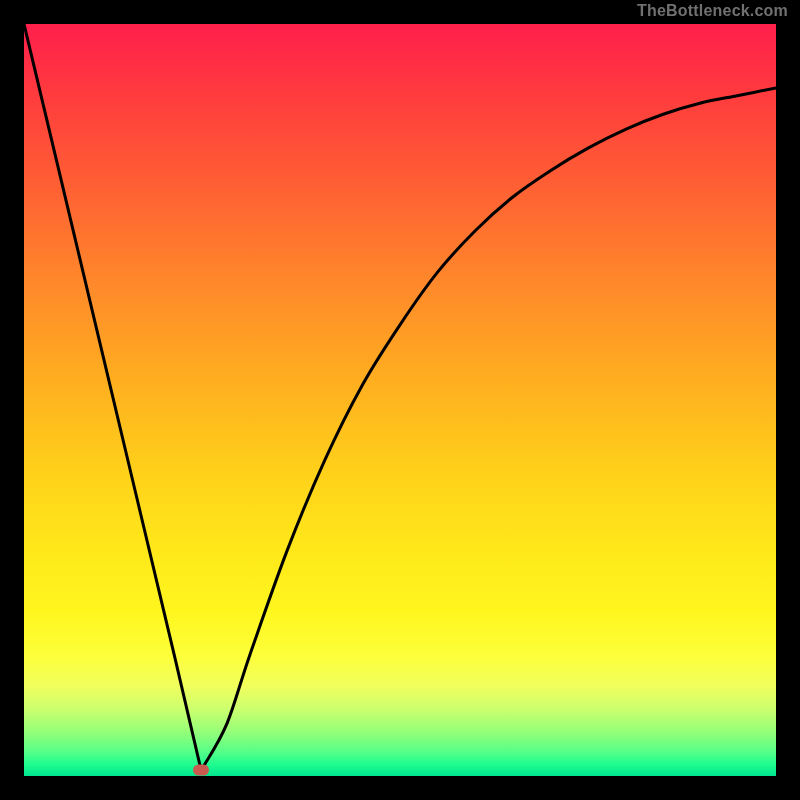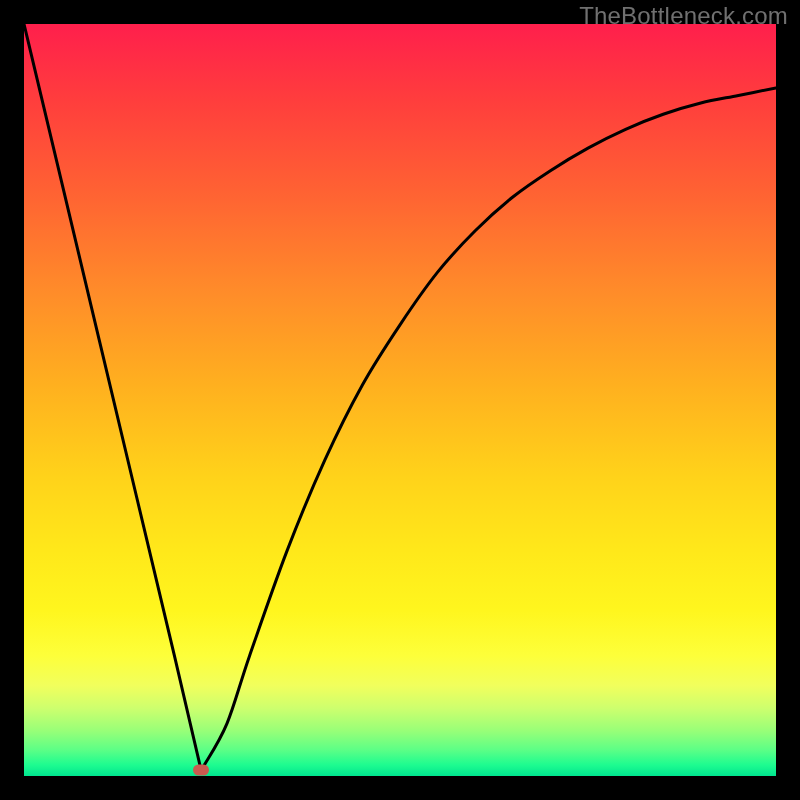--- a/index.html
+++ b/index.html
@@ -39,23 +39,23 @@
       #5dff86 96.5%,
       #1efc90 98.5%,
       #00e58f 100%
     );
   }
   .attribution {
     position: absolute;
     top: 2px;
     right: 12px;
     color: #707070;
-    font-size: 24px;
+    font-size: 16px;
     letter-spacing: 0.2px;
-    font-weight: 400;
+    font-weight: 700;
   }
   svg.curve {
     position: absolute;
     left: 0;
     top: 0;
     width: 752px;
     height: 752px;
   }
   .marker {
     position: absolute;

